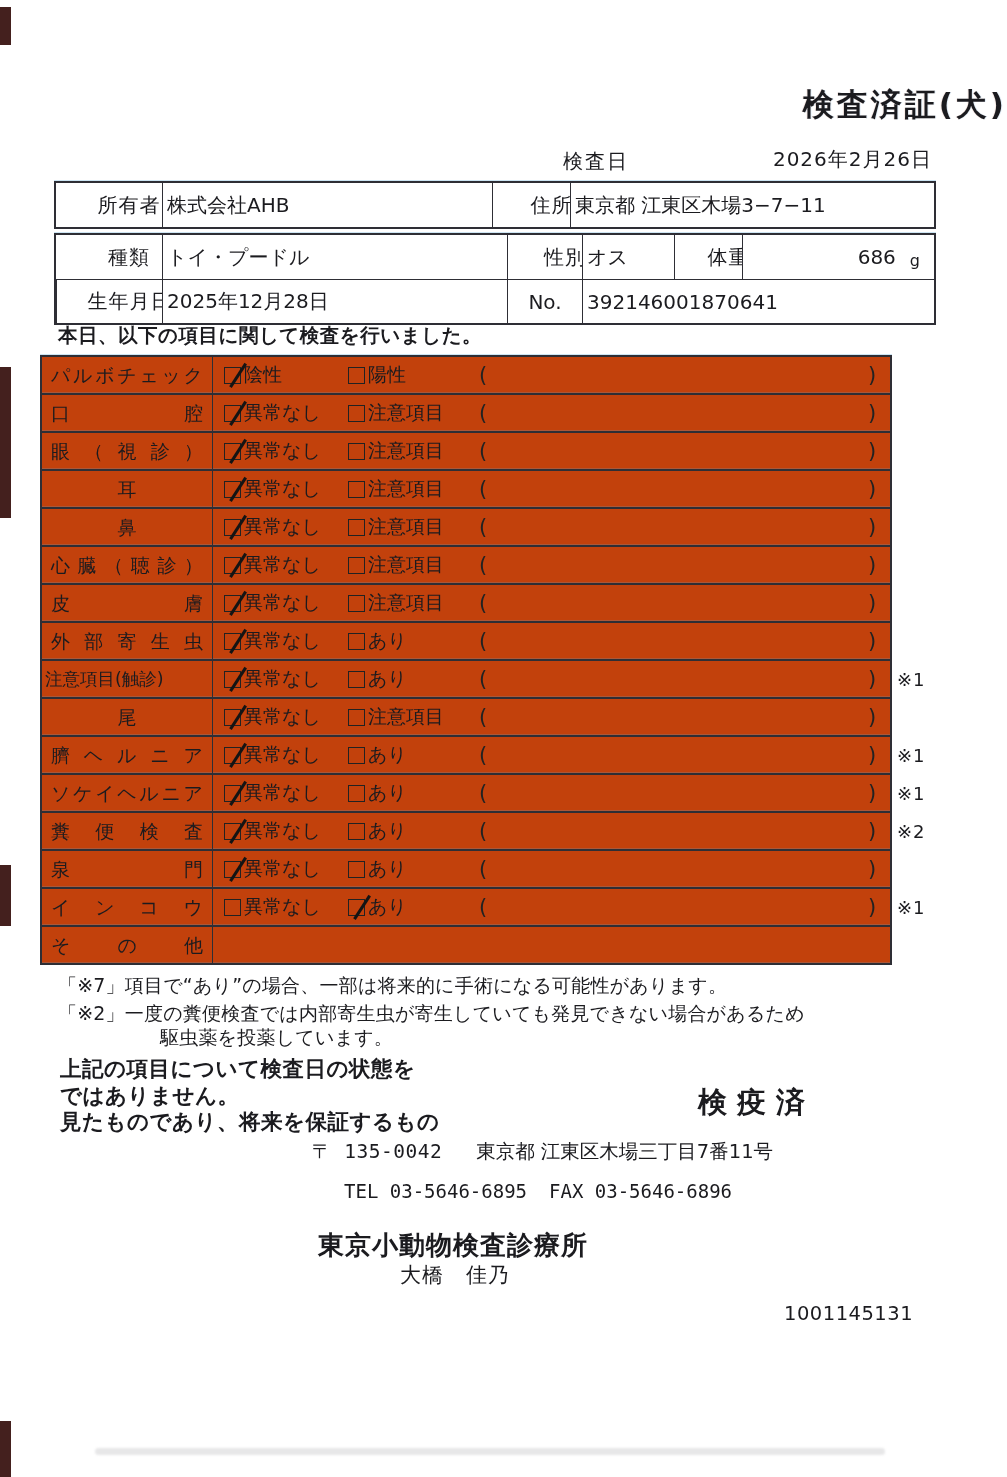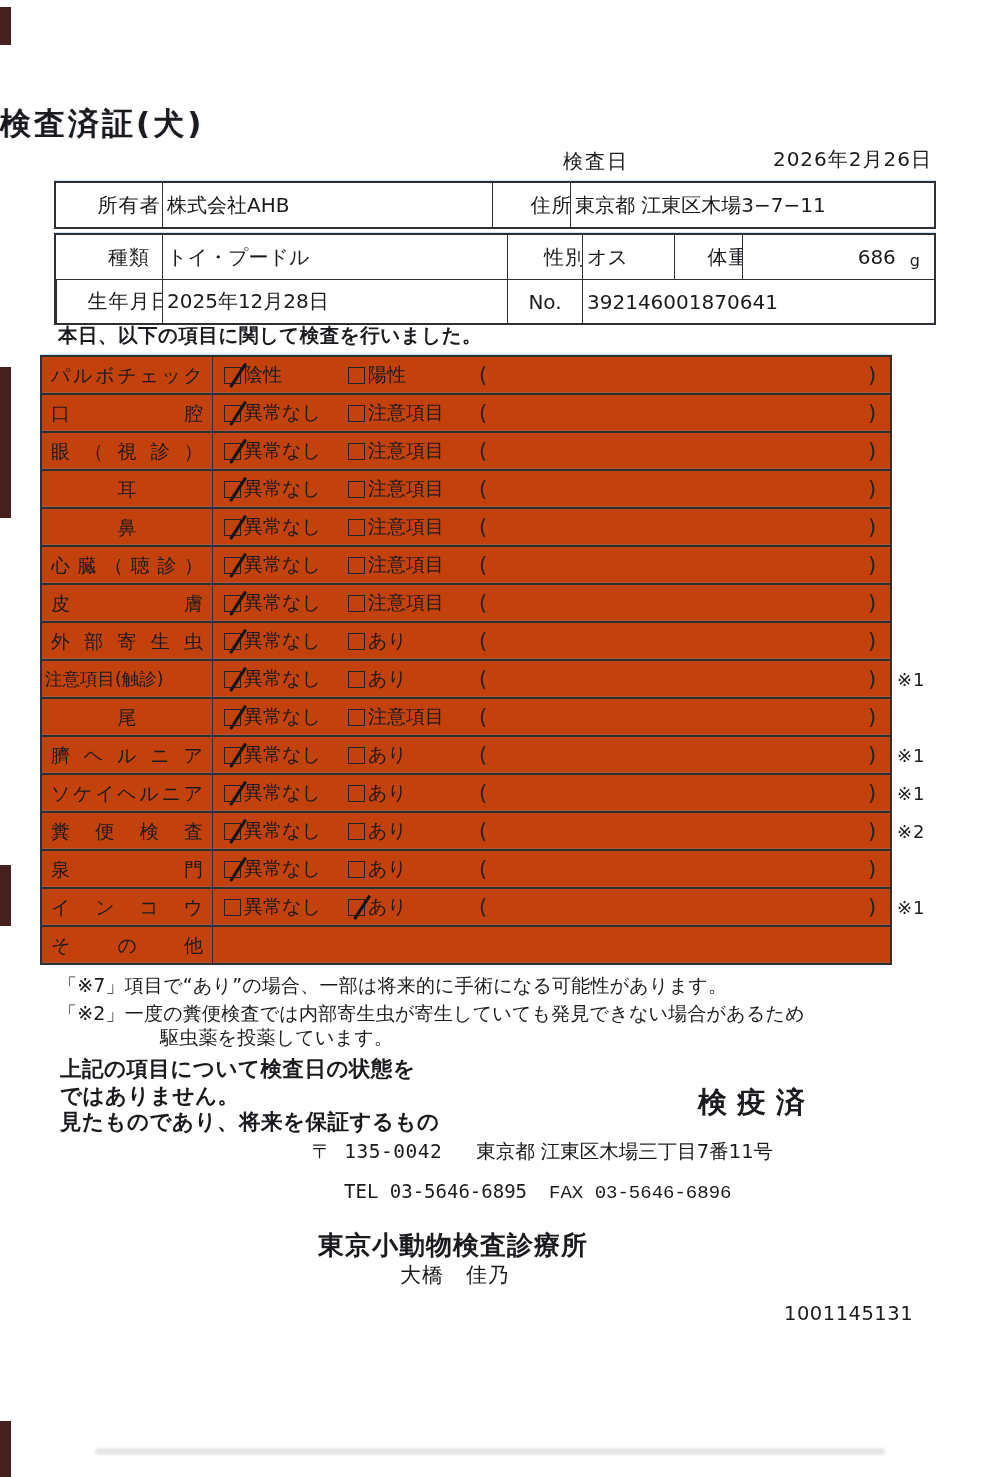--- a/index.html
+++ b/index.html
@@ -1,22 +1,22 @@
 <!DOCTYPE html>
 <html><head>
 <meta charset="utf-8">
 <style>
   html,body{margin:0;padding:0;background:#e8e8e8;}
   .page{position:relative;width:1007px;height:1477px;background:#ffffff;margin:0 auto;
         font-family:"DejaVu Sans",sans-serif;color:#1b1b1f;overflow:hidden;}
 
   
-  .doc-title{position:absolute;top:84px;left:0;width:1007px;text-align:left;
+  .doc-title{position:absolute;top:84px;left:0;width:1007px;text-align:right;
              font-size:31px;font-weight:700;letter-spacing:3px;
-             text-shadow:1px 0 0 rgba(40,120,200,.12), -1px 0 0 rgba(200,80,40,.10);margin-top:19px;}
+             text-shadow:1px 0 0 rgba(40,120,200,.12), -1px 0 0 rgba(200,80,40,.10);}
   .insp-date-row{position:absolute;top:148px;left:0;width:1007px;font-size:20px;}
   .insp-date-label{position:absolute;left:563px;top:0;letter-spacing:2px;}
   .insp-date-value{position:absolute;left:0;top:-2px;width:932px;text-align:right;letter-spacing:1px;}
 
   
   .tbl{position:absolute;border:2.2px solid #2e2e35;background:#fff;
        box-shadow:0 -1px 0 rgba(90,170,215,.30);}
   .tbl .cell{box-sizing:border-box;border-left:1.8px solid #2e2e35;
              display:flex;align-items:center;font-size:20px;overflow:hidden;white-space:nowrap;}
   .tbl .cell:first-child{border-left:none;}
@@ -65,21 +65,21 @@
   .fn1{left:58px;top:973px;}
   .fn2{left:58px;top:1001px;}
   .fn3{left:160px;top:1025px;}
   .disclaimer{position:absolute;left:60px;top:1056px;font-size:21.5px;font-weight:700;
               line-height:26.5px;letter-spacing:.5px;}
   .stamp{position:absolute;left:698px;top:1083px;font-size:29px;font-weight:600;letter-spacing:10px;}
   .addr-line{position:absolute;left:312px;top:1138px;font-size:19.5px;white-space:nowrap;}
   .addr-line .postal{font-family:"DejaVu Sans Mono",monospace;margin-right:34px;letter-spacing:.5px;}
   .tel-line{position:absolute;left:344px;top:1180px;font-size:19px;
             font-family:"DejaVu Sans Mono",monospace;white-space:nowrap;}
-  .tel-line .fax{margin-left:22px;font-family:Liberation Mono, monospace;}
+  .tel-line .fax{margin-left:22px;}
   .clinic-name{position:absolute;left:318px;top:1228px;font-size:26px;font-weight:700;letter-spacing:1px;}
   .vet-name{position:absolute;left:400px;top:1261px;font-size:21px;letter-spacing:1px;}
   .serial{position:absolute;left:784px;top:1302px;font-size:19.5px;letter-spacing:.5px;}
 
   
   .edge-mark{position:absolute;left:0;width:11px;background:#44201e;}
   .em1{top:7px;height:38px;}
   .em2{top:367px;height:151px;}
   .em3{top:865px;height:61px;}
   .em4{top:1421px;height:56px;}

